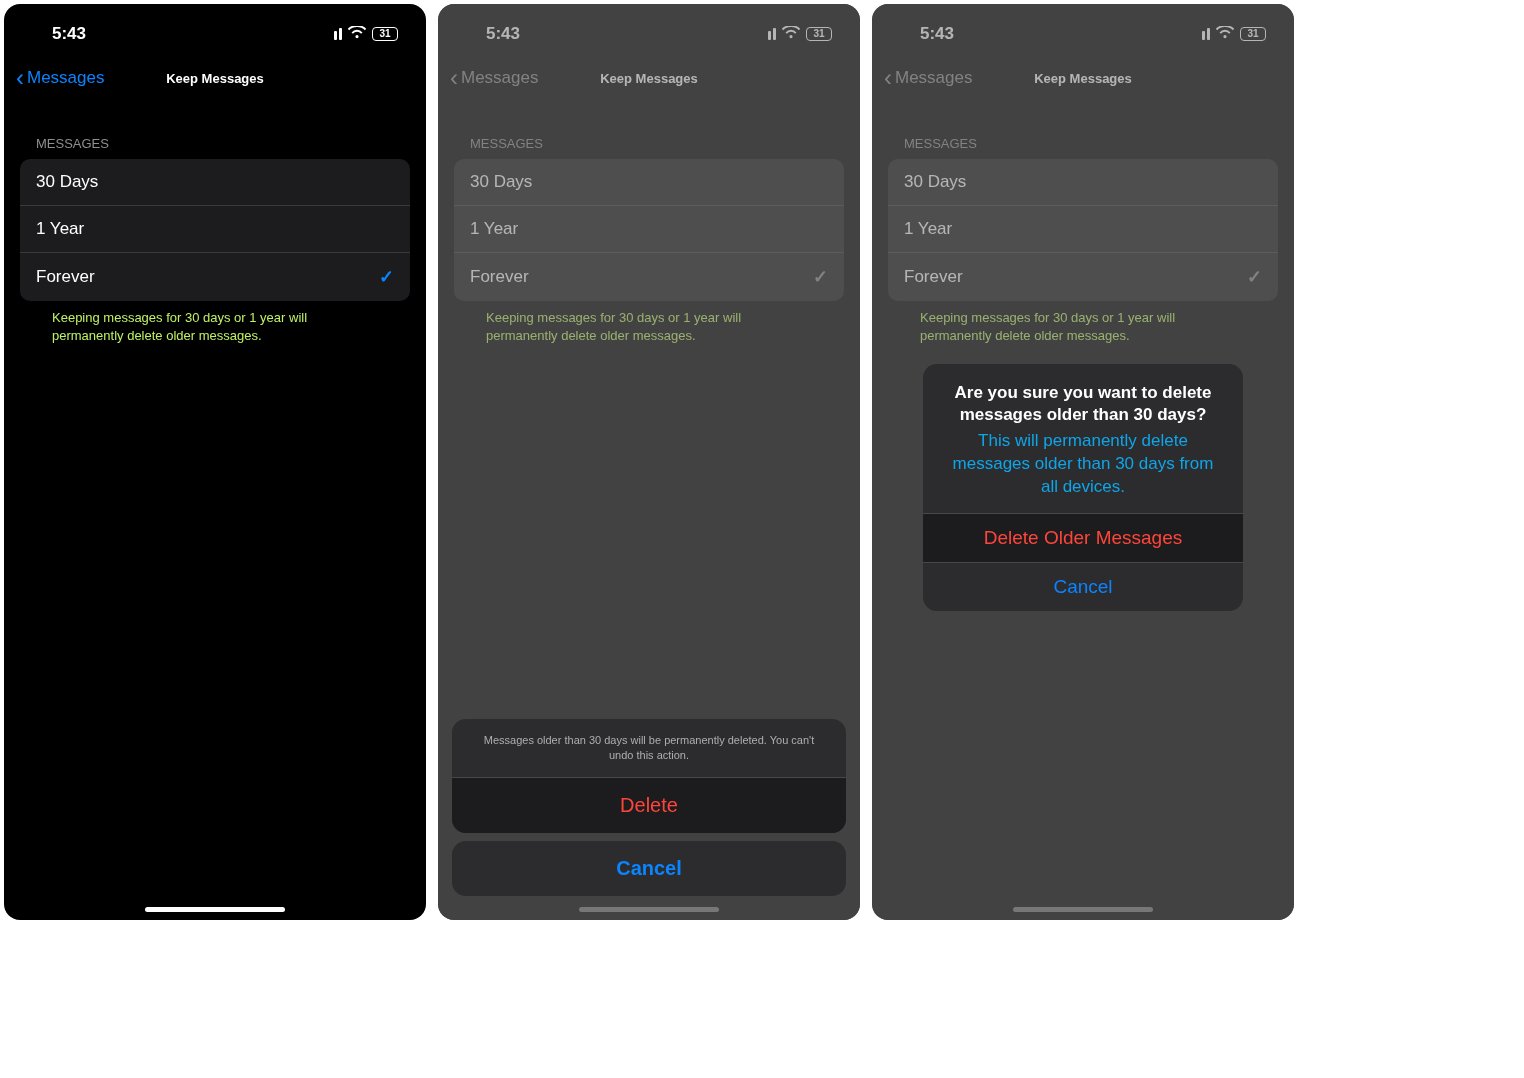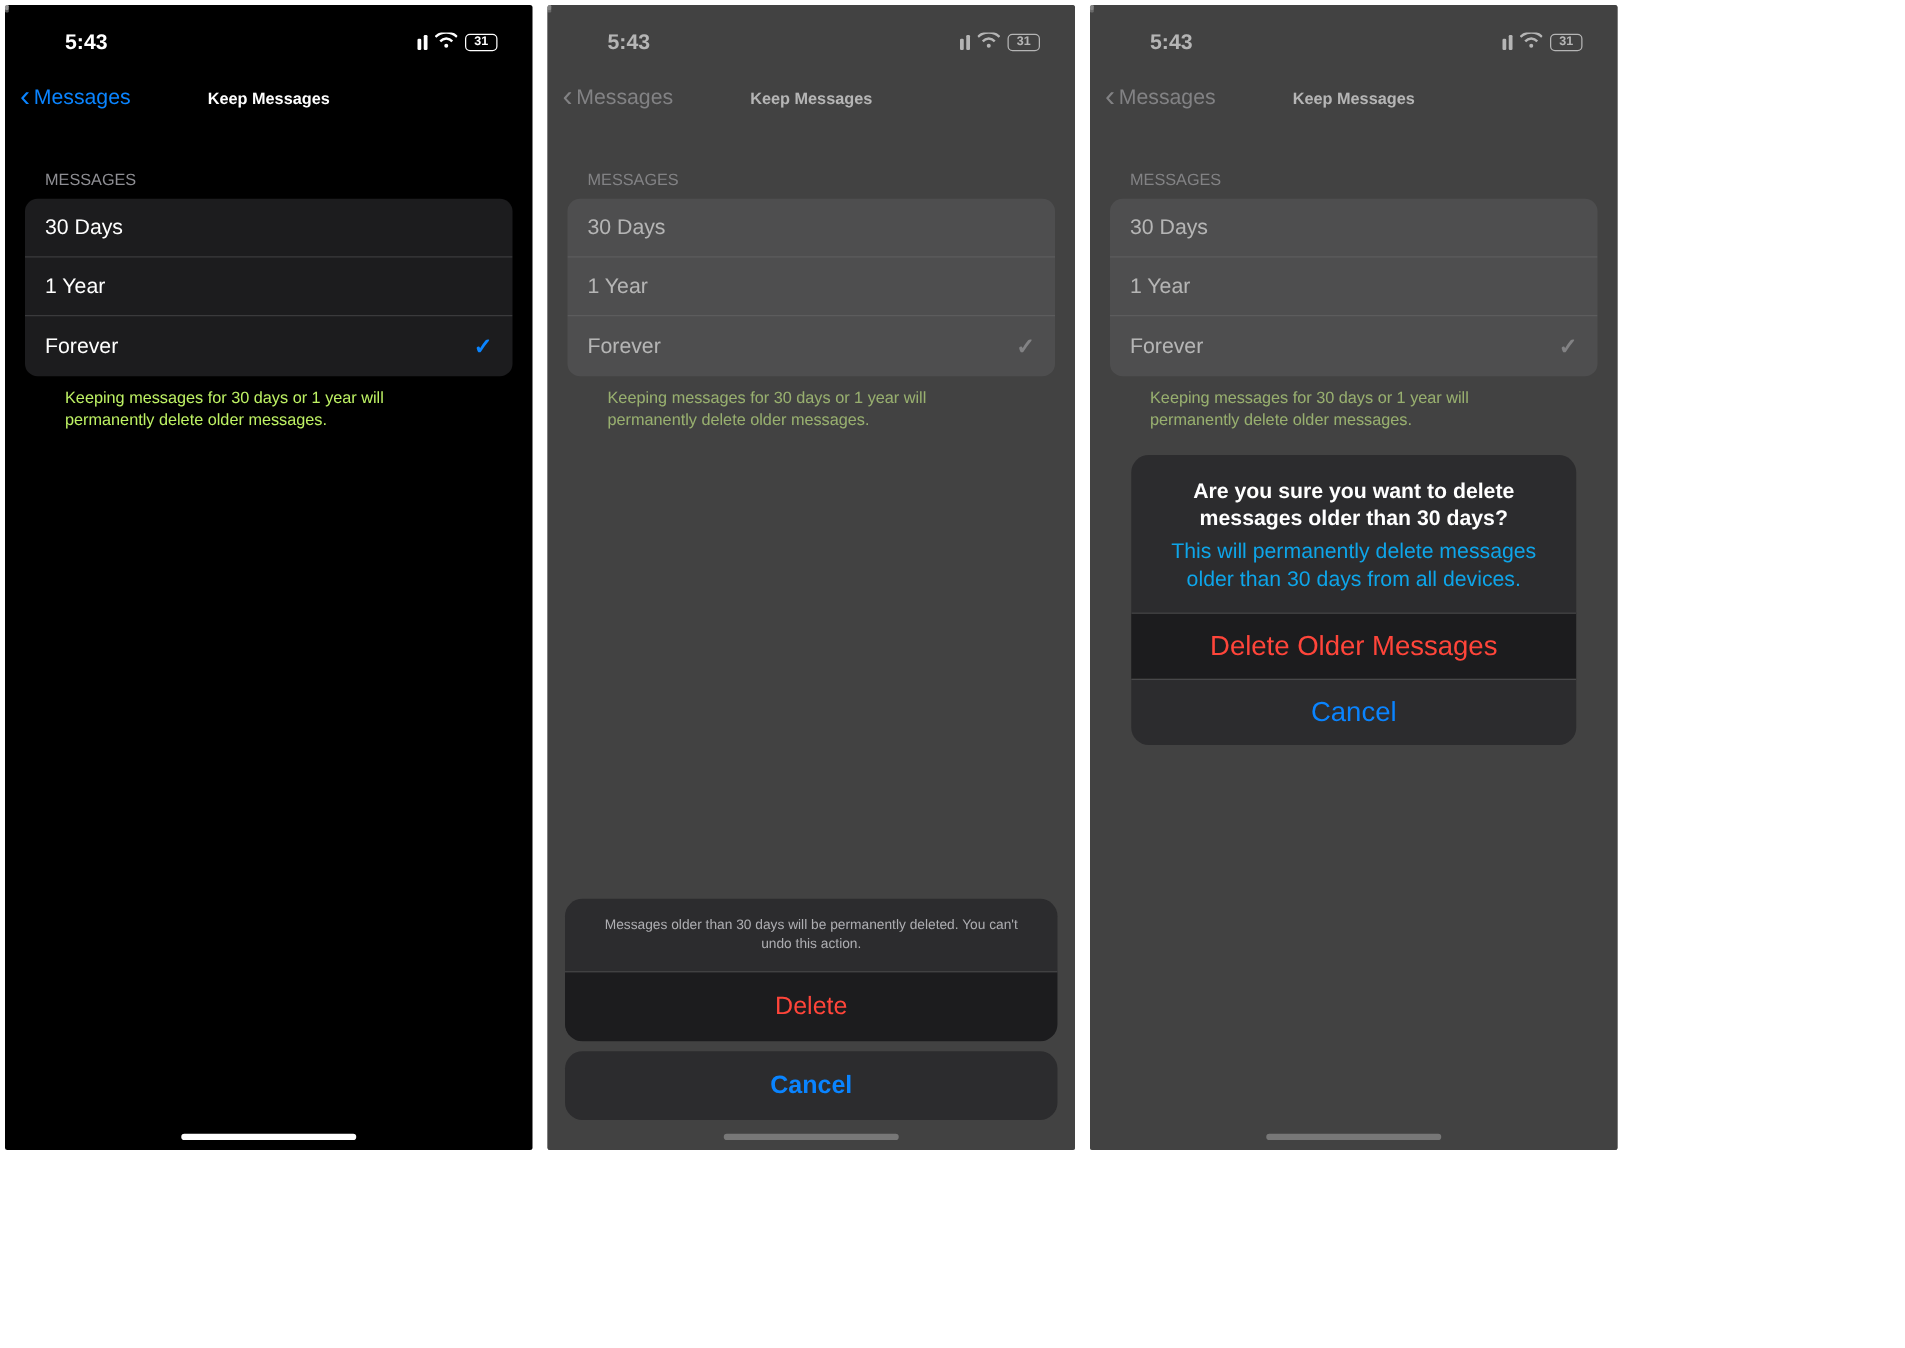--- a/index.html
+++ b/index.html
@@ -7,21 +7,21 @@
     background: #fff;
     font-family: -apple-system, "SF Pro Text", "Helvetica Neue", Arial, sans-serif;
     display: flex;
     gap: 12px;
     padding: 4px;
   }
   .phone {
     width: 422px;
     height: 916px;
     background: #000;
-    border-radius: 2px;
+    border-radius: 16px;
     position: relative;
     overflow: hidden;
     color: #fff;
   }
   
   .statusbar {
     height: 48px;
     display: flex;
     align-items: center;
     justify-content: space-between;
@@ -120,29 +120,29 @@
     text-align:center; font-size:20px;
     padding:16px 28px;
   }
   .destructive { color:#ff453a; background:#1c1c1e; }
   .cancel-btn { color:#0a84ff; font-weight:600; background:#2c2c2e; border-radius:14px; }
   
   .alert-wrap {
     position:absolute; inset:0; display:flex; align-items:center; justify-content:center;
   }
   .alert {
-    width:356px; background:#2c2c2e; border-radius:14px; overflow:hidden;
+    width:320px; background:#2c2c2e; border-radius:14px; overflow:hidden;
     text-align:center;
   }
   .alert-head { padding:18px 20px 14px; }
   .alert-title { font-size:17px; font-weight:600; margin-bottom:4px; line-height:1.3; }
   .alert-sub { font-size:17px; color:#0ea5e9; line-height:1.35; }
   .alert-btn {
     border-top:0.5px solid #48484a;
-    font-size:22px; padding:13px 8px;
+    font-size:19px; padding:13px 8px;
   }
   .alert-destr { color:#ff453a; background:#1c1c1e; }
   .alert-cancel { color:#0a84ff; }
 </style>
 </head>
 <body>
 
 <div class="phone">
   <div class="statusbar">
     <span>5:43</span>

